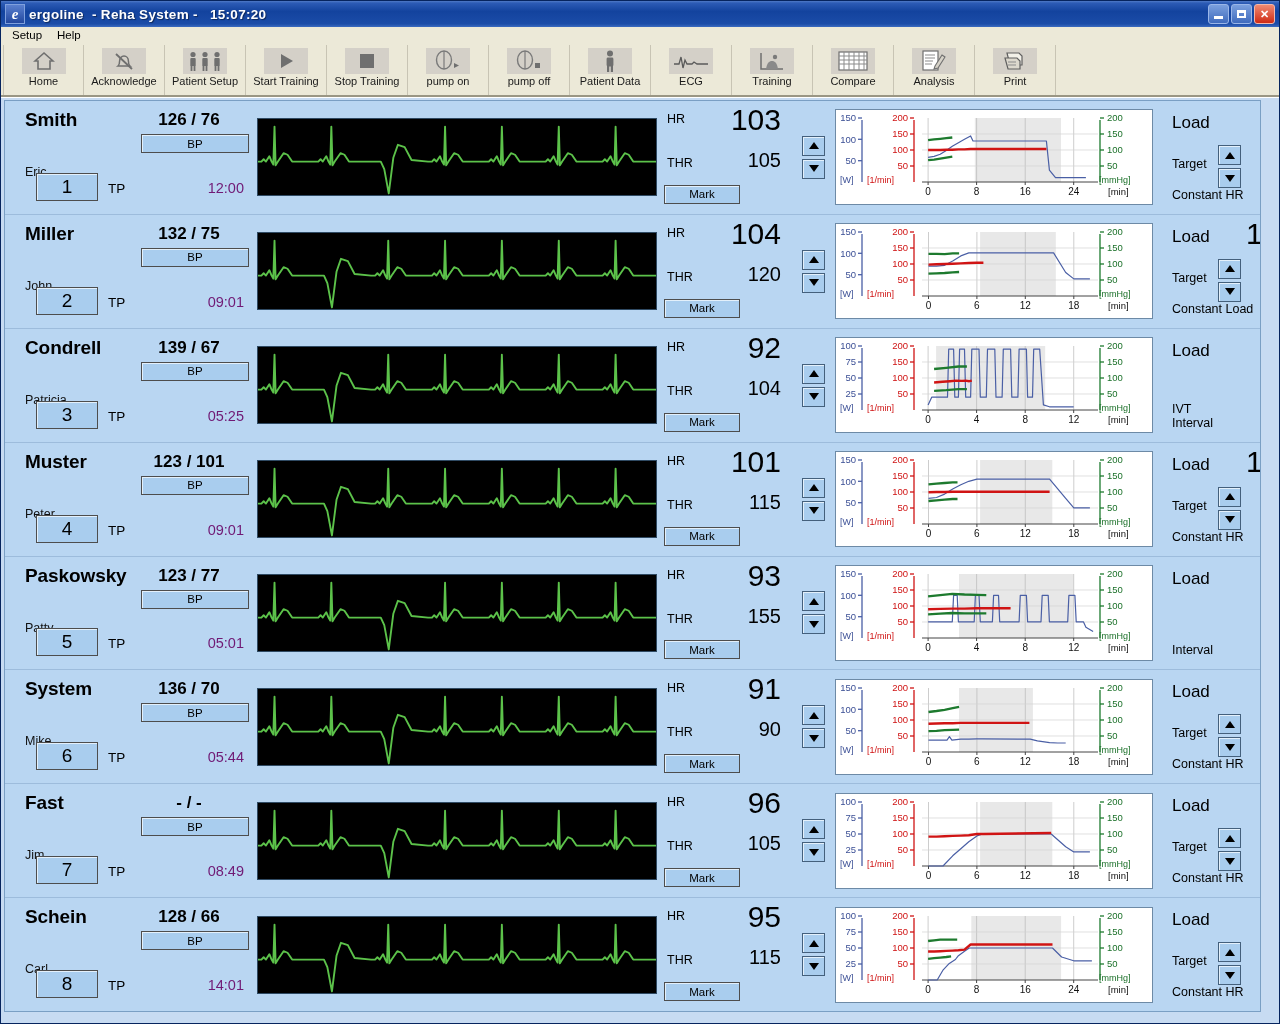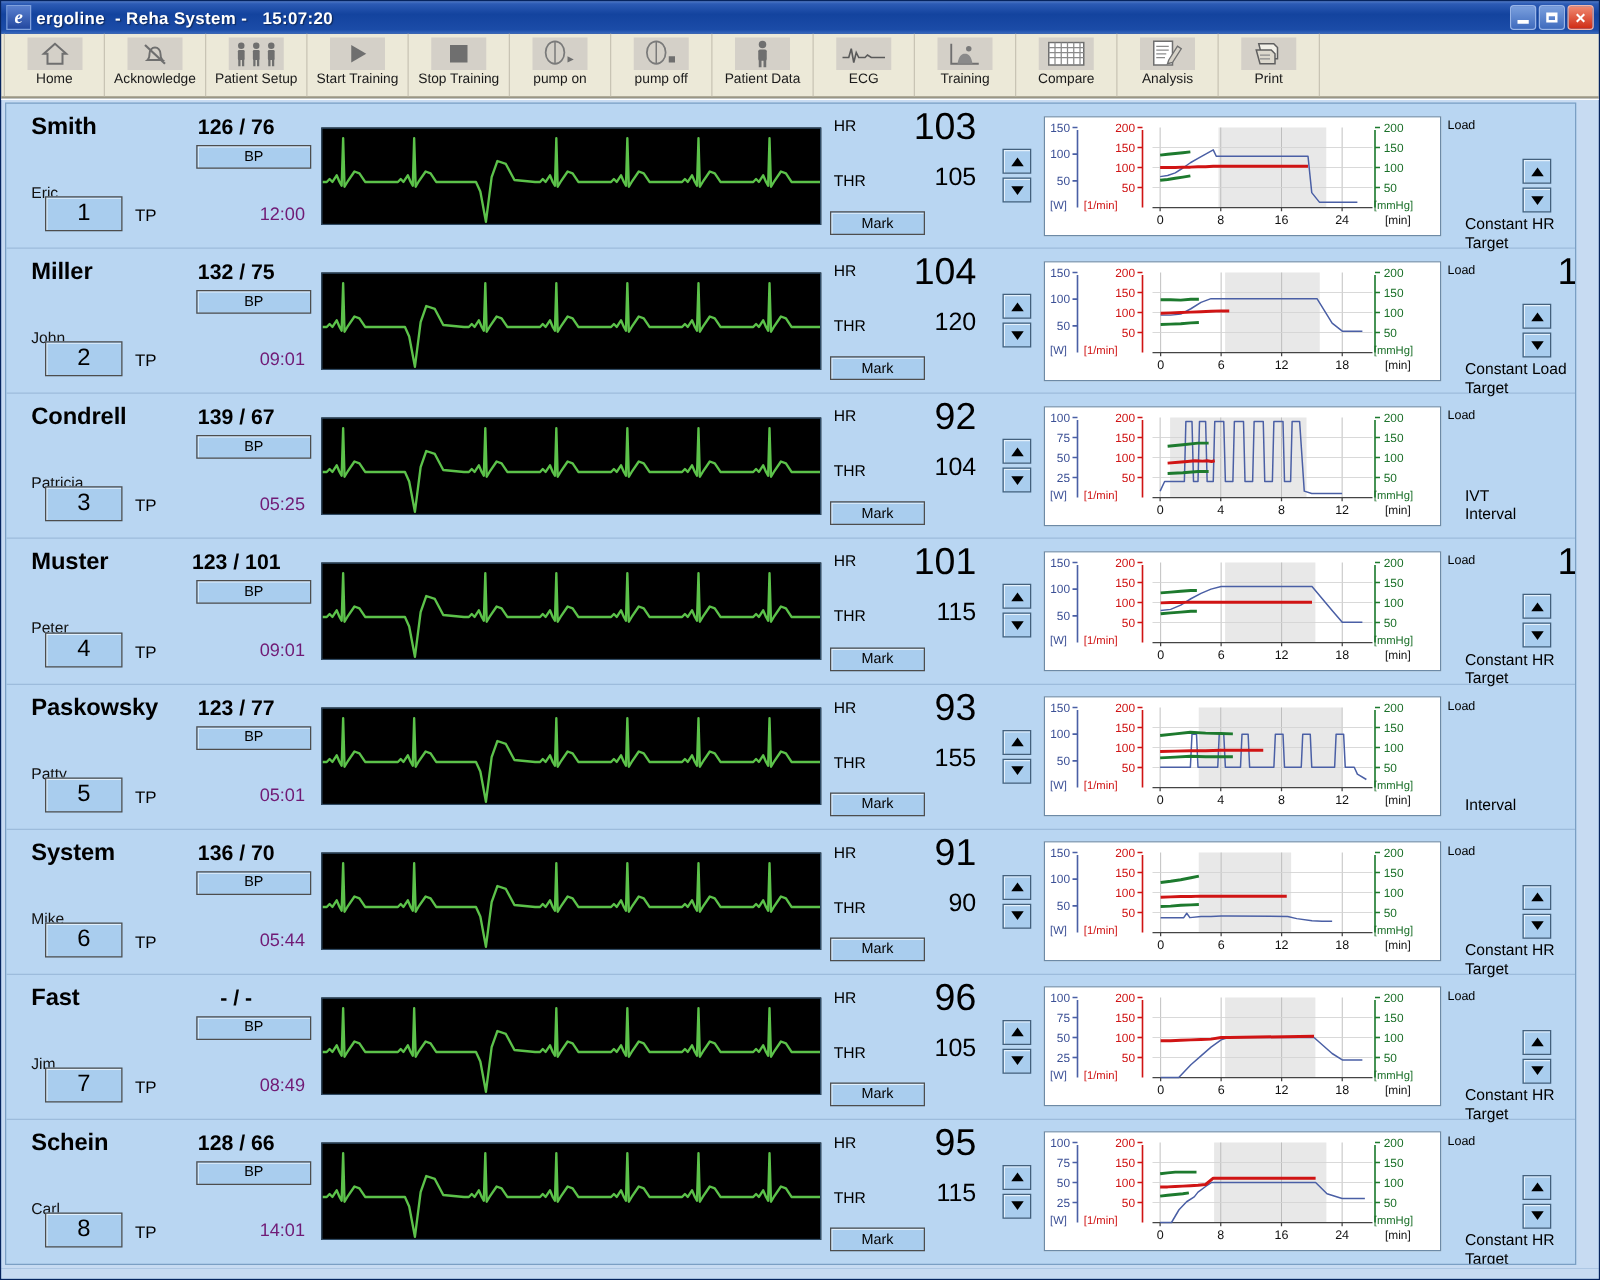--- a/index.html
+++ b/index.html
@@ -144,21 +144,21 @@
     position: absolute; left: 99px; bottom: 18px;
     font-size: 13.5px; color: #000;
   }
   .p-bp {
     position: absolute; right: 8px; top: 9px;
     font-size: 17px; font-weight: bold; color: #000;
     width: 120px; text-align: center;
   }
   .bp-btn {
     position: absolute; right: 8px; top: 33px;
-    width: 92px; height: 19px;
+    width: 108px; height: 19px;
     background: #a9cdee;
     border: 1px solid #4d4d4d;
     box-shadow: inset 1px 1px 0 #e3f0fb;
     display: flex; align-items: center; justify-content: center;
     font-size: 11.5px; color: #000;
   }
   .p-time {
     position: absolute; right: 13px; bottom: 18px;
     font-size: 14.5px; color: #701a75;
   }
@@ -220,24 +220,24 @@
     background: #ffffff;
     border: 1px solid #6d8aa6;
     margin: 0 5px;
   }
   .c-chart svg { display: block; width: 100%; height: 100%; }
 
   
   .c-load {
     flex: 1 1 auto; height: 100%; position: relative; padding-left: 12px;
   }
-  .ld-lab { position: absolute; left: 0; top: 12px; font-size: 10px; color: #000; }
+  .ld-lab { position: absolute; left: 14px; top: 12px; font-size: 17px; color: #000; }
   .ld-val { position: absolute; left: 48px; top: 2px; width: 90px; text-align: right;
             font-size: 30px; color: #000; font-weight: 500; }
-  .tg-lab { position: absolute; left: 14px; top: 56px; font-size: 12.5px; color: #000; margin-top: 48px; }
+  .tg-lab { position: absolute; left: 14px; top: 56px; font-size: 12.5px; color: #000; }
   .tg-val { position: absolute; left: 48px; top: 50px; width: 90px; text-align: right;
             font-size: 20px; color: #000; }
   .mode-lab {
     position: absolute; left: 14px; bottom: 12px;
     font-size: 12.5px; color: #000; line-height: 14px; white-space: pre-line;
   }
   .c-load .spin { position: absolute; right: 10px; top: 44px; }
 
   
   .statusbar {
@@ -257,20 +257,24 @@
       <div class="win-btn">
           <div class="glyph-min"></div>
         </div>
       <div class="win-btn">
           <div class="glyph-max"></div>
         </div>
       <div class="win-btn close">✕</div>
     </div>
   </div>
 
+  <div class="menubar">
+    <div class="menu-item">Setup</div>
+    <div class="menu-item">Help</div>
+  </div>
 
   <div class="toolbar" id="toolbar">
       <div class="tb-btn">
         <div class="tb-icon">
           <svg width="22" height="20" viewBox="0 0 22 20">
             <path d="M11 2 2 10h3v8h12v-8h3z" fill="none" stroke="#6f6f6f" stroke-width="1.6"></path>
           </svg>
         </div>
         <div class="tb-label">Home</div>
       </div>

